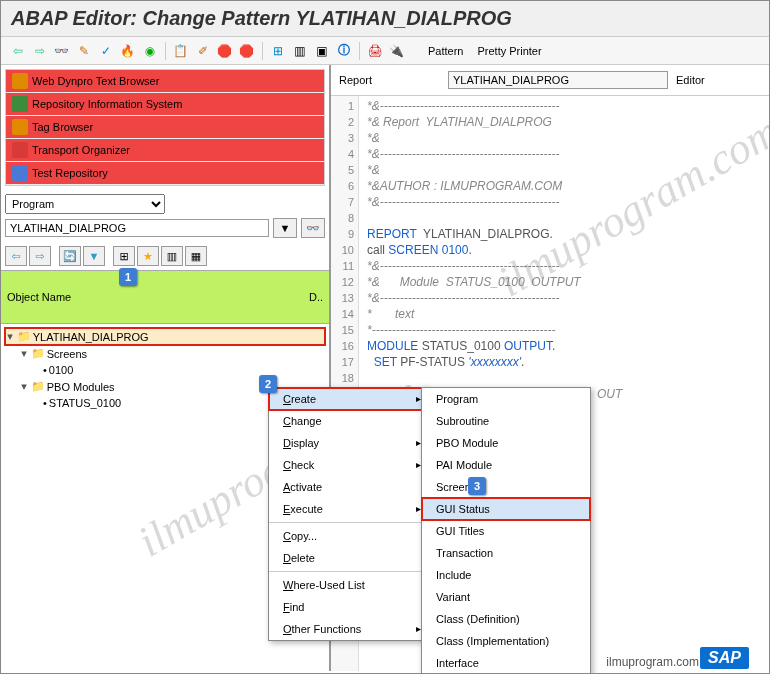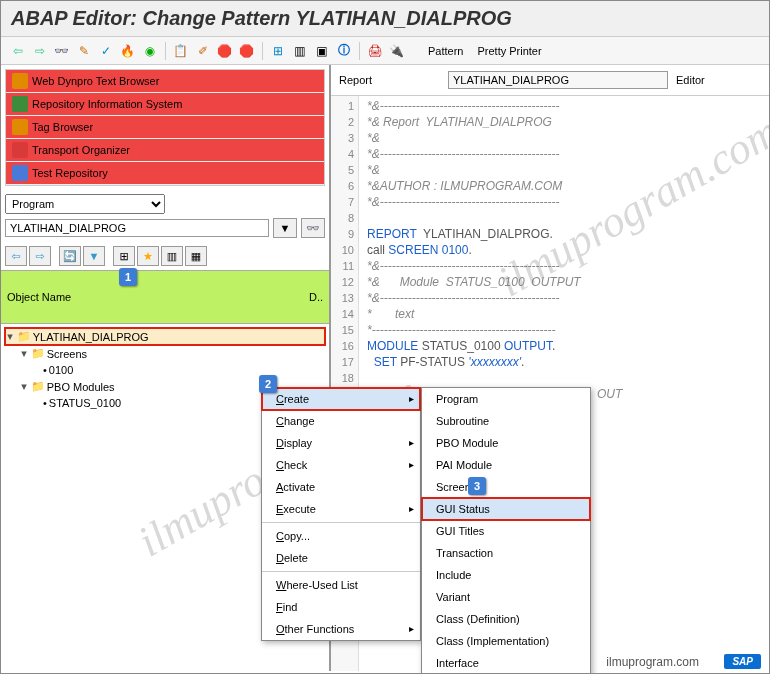--- a/index.html
+++ b/index.html
@@ -38,21 +38,21 @@
   .num { color: #1a5fcc; }
   .cmt { color: #888; font-style: italic; }
   .ctx-menu { position: absolute; background: #fff; border: 1px solid #888; box-shadow: 2px 2px 6px rgba(0,0,0,0.3); font-size: 11px; z-index: 100; min-width: 160px; }
   .ctx-item { padding: 5px 18px 5px 14px; cursor: pointer; position: relative; }
   .ctx-item.highlighted { background: #d4e5f7; outline: 2px solid #d21; outline-offset: -1px; }
   .ctx-item.submenu::after { content: '▸'; position: absolute; right: 6px; font-size: 10px; }
   .ctx-sep { height: 1px; background: #ccc; margin: 2px 0; }
   .callout { position: absolute; background: #3d7ed4; color: #fff; font-size: 11px; font-weight: bold; width: 18px; height: 18px; border-radius: 3px; display: flex; align-items: center; justify-content: center; z-index: 200; box-shadow: 1px 1px 2px rgba(0,0,0,0.4); }
   .watermark { position: absolute; font-size: 44px; color: rgba(120,120,120,0.28); font-style: italic; transform: rotate(-30deg); pointer-events: none; z-index: 50; font-family: Georgia, serif; }
   .footer-text { position: absolute; bottom: 4px; right: 70px; font-size: 12px; color: #555; }
-  .sap-logo { position: absolute; bottom: 4px; right: 8px; background: #0a6ed1; color: #fff; font-size: 10px; font-weight: bold; padding: 2px 8px; border-radius: 2px; font-style: italic; }
+  .sap-logo { position: absolute; bottom: 4px; right: 20px; background: #0a6ed1; color: #fff; font-size: 16px; font-weight: bold; padding: 2px 8px; border-radius: 2px; font-style: italic; }
   .underline-key { text-decoration: underline; }
 </style>
 </head>
 <body>
 
 <div class="titlebar">ABAP Editor: Change Pattern YLATIHAN_DIALPROG</div>
 
 <div class="toolbar">
   <span class="tbtn" style="color:#3c8">⇦</span>
   <span class="tbtn" style="color:#3c8">⇨</span>
@@ -185,21 +185,21 @@
           <div>16</div>
           <div>17</div>
           <div>18</div>
           <div>19</div>
         </div>
       <div class="code" id="code"><div class="code-line"><span class="cmt">*&amp;---------------------------------------------</span></div><div class="code-line"><span class="cmt">*&amp; Report  YLATIHAN_DIALPROG</span></div><div class="code-line"><span class="cmt">*&amp;</span></div><div class="code-line"><span class="cmt">*&amp;---------------------------------------------</span></div><div class="code-line"><span class="cmt">*&amp;</span></div><div class="code-line"><span class="cmt">*&amp;AUTHOR : ILMUPROGRAM.COM</span></div><div class="code-line"><span class="cmt">*&amp;---------------------------------------------</span></div><div class="code-line"></div><div class="code-line"><span class="kw">REPORT</span>  YLATIHAN_DIALPROG.</div><div class="code-line">call <span class="kw">SCREEN</span> <span class="num">0100</span>.</div><div class="code-line"><span class="cmt">*&amp;---------------------------------------------</span></div><div class="code-line"><span class="cmt">*&amp;      Module  STATUS_0100  OUTPUT</span></div><div class="code-line"><span class="cmt">*&amp;---------------------------------------------</span></div><div class="code-line"><span class="cmt">*       text</span></div><div class="code-line"><span class="cmt">*----------------------------------------------</span></div><div class="code-line"><span class="kw">MODULE</span> STATUS_0100 <span class="kw">OUTPUT</span>.</div><div class="code-line">  <span class="kw">SET</span> PF-STATUS <span class="str">'xxxxxxxx'</span>.</div><div class="code-line"></div><div class="code-line"><span class="kw">ENDMODULE</span>.                 <span class="cmt">" STATUS_0100  OUT</span></div></div>
     </div>
   </div>
 </div>
 
-<div class="ctx-menu" id="ctx1" style="left:260px;top:386px">
+<div class="ctx-menu" id="ctx1" style="left:267px;top:386px">
     <div class="ctx-item submenu highlighted"><span class="underline-key">C</span>reate</div>
     <div class="ctx-item"><span class="underline-key">C</span>hange</div>
     <div class="ctx-item submenu"><span class="underline-key">D</span>isplay</div>
     <div class="ctx-item submenu"><span class="underline-key">C</span>heck</div>
     <div class="ctx-item"><span class="underline-key">A</span>ctivate</div>
     <div class="ctx-item submenu"><span class="underline-key">E</span>xecute</div>
     <div class="ctx-sep"></div>
     <div class="ctx-item"><span class="underline-key">C</span>opy...</div>
     <div class="ctx-item"><span class="underline-key">D</span>elete</div>
     <div class="ctx-sep"></div>

